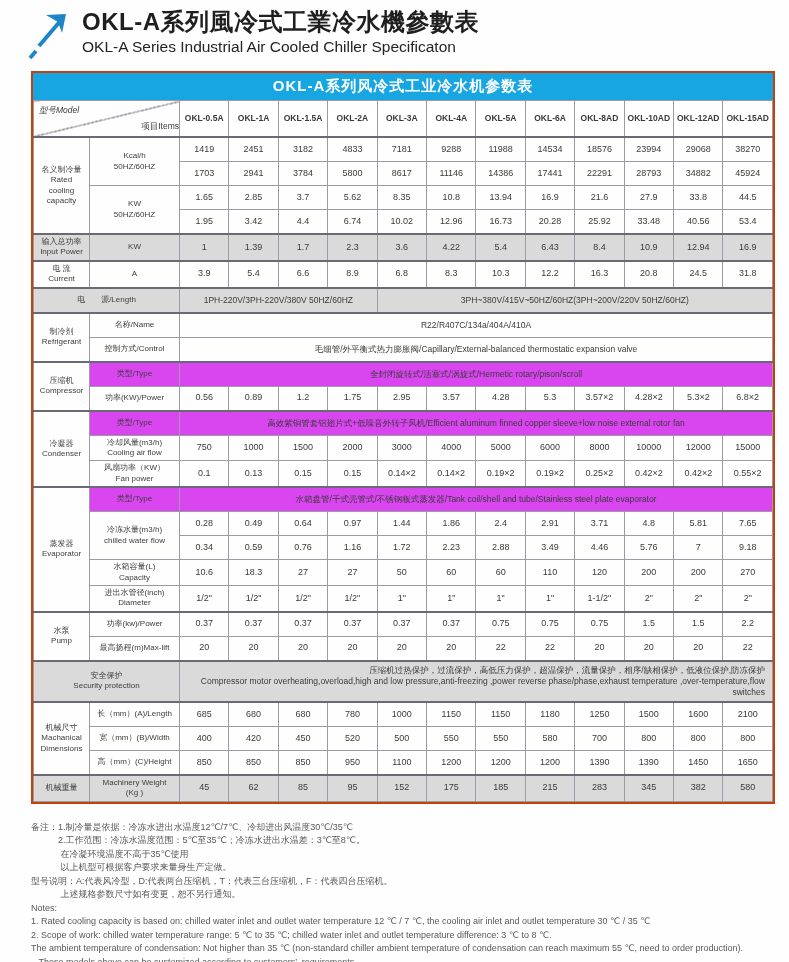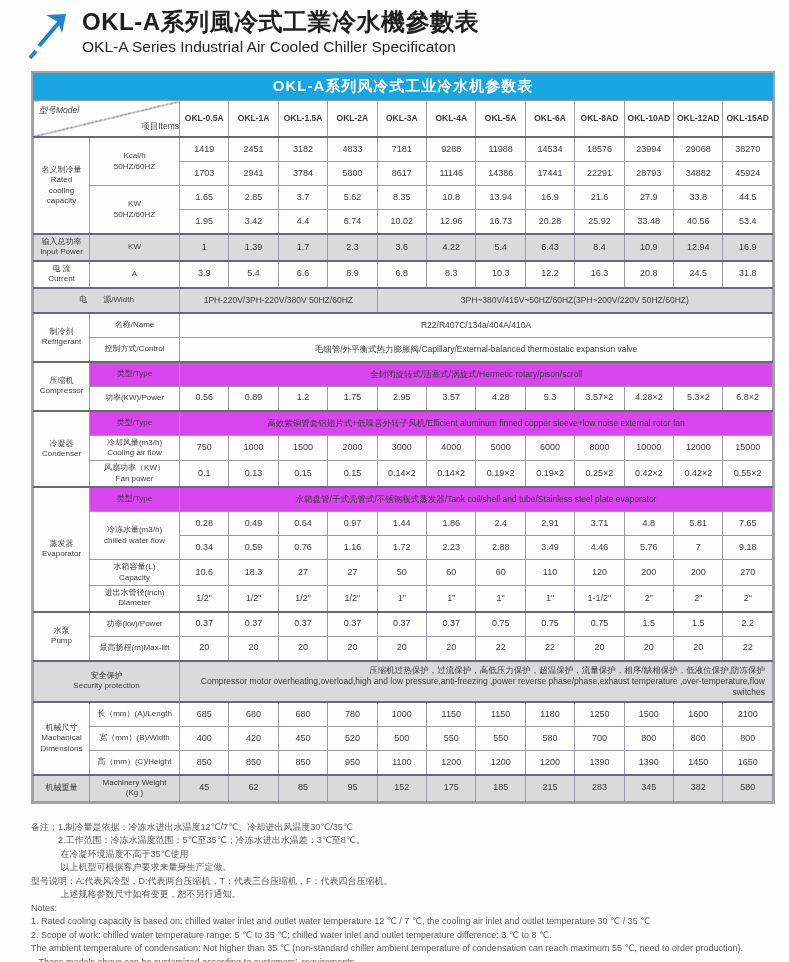--- a/index.html
+++ b/index.html
@@ -6,21 +6,21 @@
   body{width:789px;height:962px;font-family:"Liberation Sans","DejaVu Sans",sans-serif;color:#3a3a3a;}
   .page{position:relative;width:789px;height:962px;overflow:hidden;background:#fefefe;}
 
   
   .hdr{display:flex;align-items:flex-start;gap:10px;margin:8px 0 0 28px;}
   .logo{width:44px;height:50px;flex:none;margin-top:2px;}
   .t-zh{font-size:24px;font-weight:bold;color:#1f1f1f;margin:0;line-height:1.2;letter-spacing:0.5px;}
   .t-en{font-size:15.5px;font-weight:normal;color:#242424;margin:1px 0 0 0;line-height:1.2;}
 
   
-  .tbl-wrap{margin:11px 0 0 31px;width:744px;border:2px solid #a3a3a3;box-sizing:border-box;}
+  .tbl-wrap{margin:11px 0 0 31px;width:744px;border:2px solid #c2410c;box-sizing:border-box;}
   .band{height:27px;display:flex;align-items:center;justify-content:center;background:#18a6e3;color:#ffffff;
         font-size:15px;font-weight:bold;letter-spacing:1px;}
   table{width:100%;border-collapse:collapse;table-layout:fixed;}
   col.c-lbl{width:56px;} col.c-sub{width:90px;}
   td,th{border:1px solid #9b9ba6;font-size:9px;text-align:center;vertical-align:middle;
         padding:2px 1px;white-space:pre-line;line-height:1.3;height:19px;overflow:hidden;}
   th.model-th{font-weight:bold;font-size:8.5px;height:22px;background:#fff;margin-left:15px;}
   td.lbl,td.sub{font-size:8px;color:#3d3d3d;}
   td.span{font-size:8.5px;}
   tr.gray td{background:#dadada;}
@@ -189,21 +189,21 @@
             <td class="val">6.8</td>
             <td class="val">8.3</td>
             <td class="val">10.3</td>
             <td class="val">12.2</td>
             <td class="val">16.3</td>
             <td class="val">20.8</td>
             <td class="val">24.5</td>
             <td class="val">31.8</td>
           </tr>
           <tr class="gray sect">
-            <td colspan="2" class="lbl">电　　源/Width</td>
+            <td colspan="2" class="lbl">电　　源/Length</td>
             <td colspan="4" class="span">1PH-220V/3PH-220V/380V 50HZ/60HZ</td>
             <td colspan="8" class="span">3PH~380V/415V~50HZ/60HZ(3PH~200V/220V  50HZ/60HZ)</td>
           </tr>
           <tr class="sect">
             <td rowspan="2" class="lbl">制冷剂
 Refrigerant</td>
             <td class="sub">名称/Name</td>
             <td colspan="12" class="span">R22/R407C/134a/404A/410A</td>
           </tr>
           <tr>

